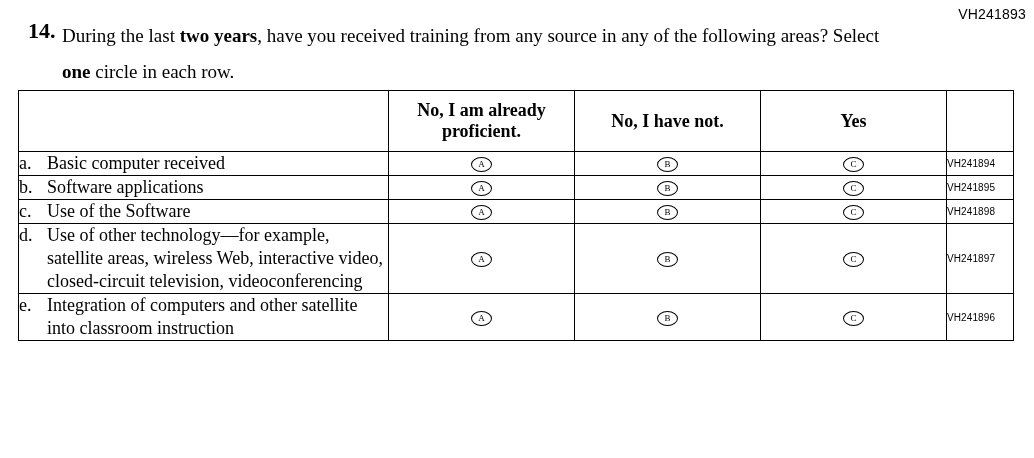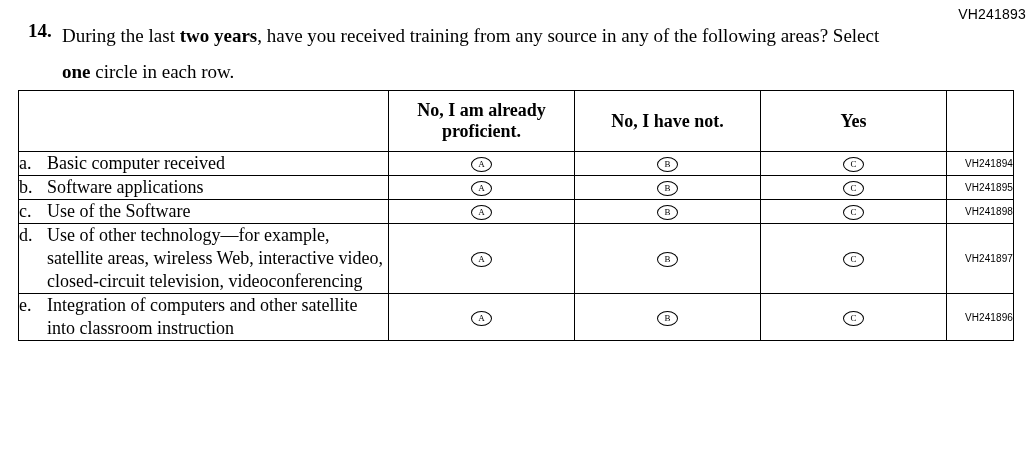--- a/index.html
+++ b/index.html
@@ -36,21 +36,21 @@
   .question {
     position: absolute;
     left: 28px;
     top: 18px;
     width: 880px;
     display: flex;
     align-items: flex-start;
   }
   .q-num {
     font-weight: bold;
-    font-size: 19px;
+    font-size: 22px;
     line-height: 25px;
     width: 34px;
     flex: 0 0 34px;
   }
   .q-text {
     font-size: 19px;
     line-height: 36px;
   }
   .q-text b { font-weight: bold; }
 
@@ -108,21 +108,21 @@
     line-height: 12px;
     text-align: center;
     font-family: "Liberation Serif", serif;
     color: #000000;
     vertical-align: middle;
   }
 
   .id-cell {
     font-family: "Liberation Sans", sans-serif;
     font-size: 10px;
-    text-align: right;
+    text-align: left;
     padding-left: 5px;
     letter-spacing: 0.1px;
   }
   .hdr-blank { }
 </style>
 </head>
 <body>
 
 <div class="page">
 

